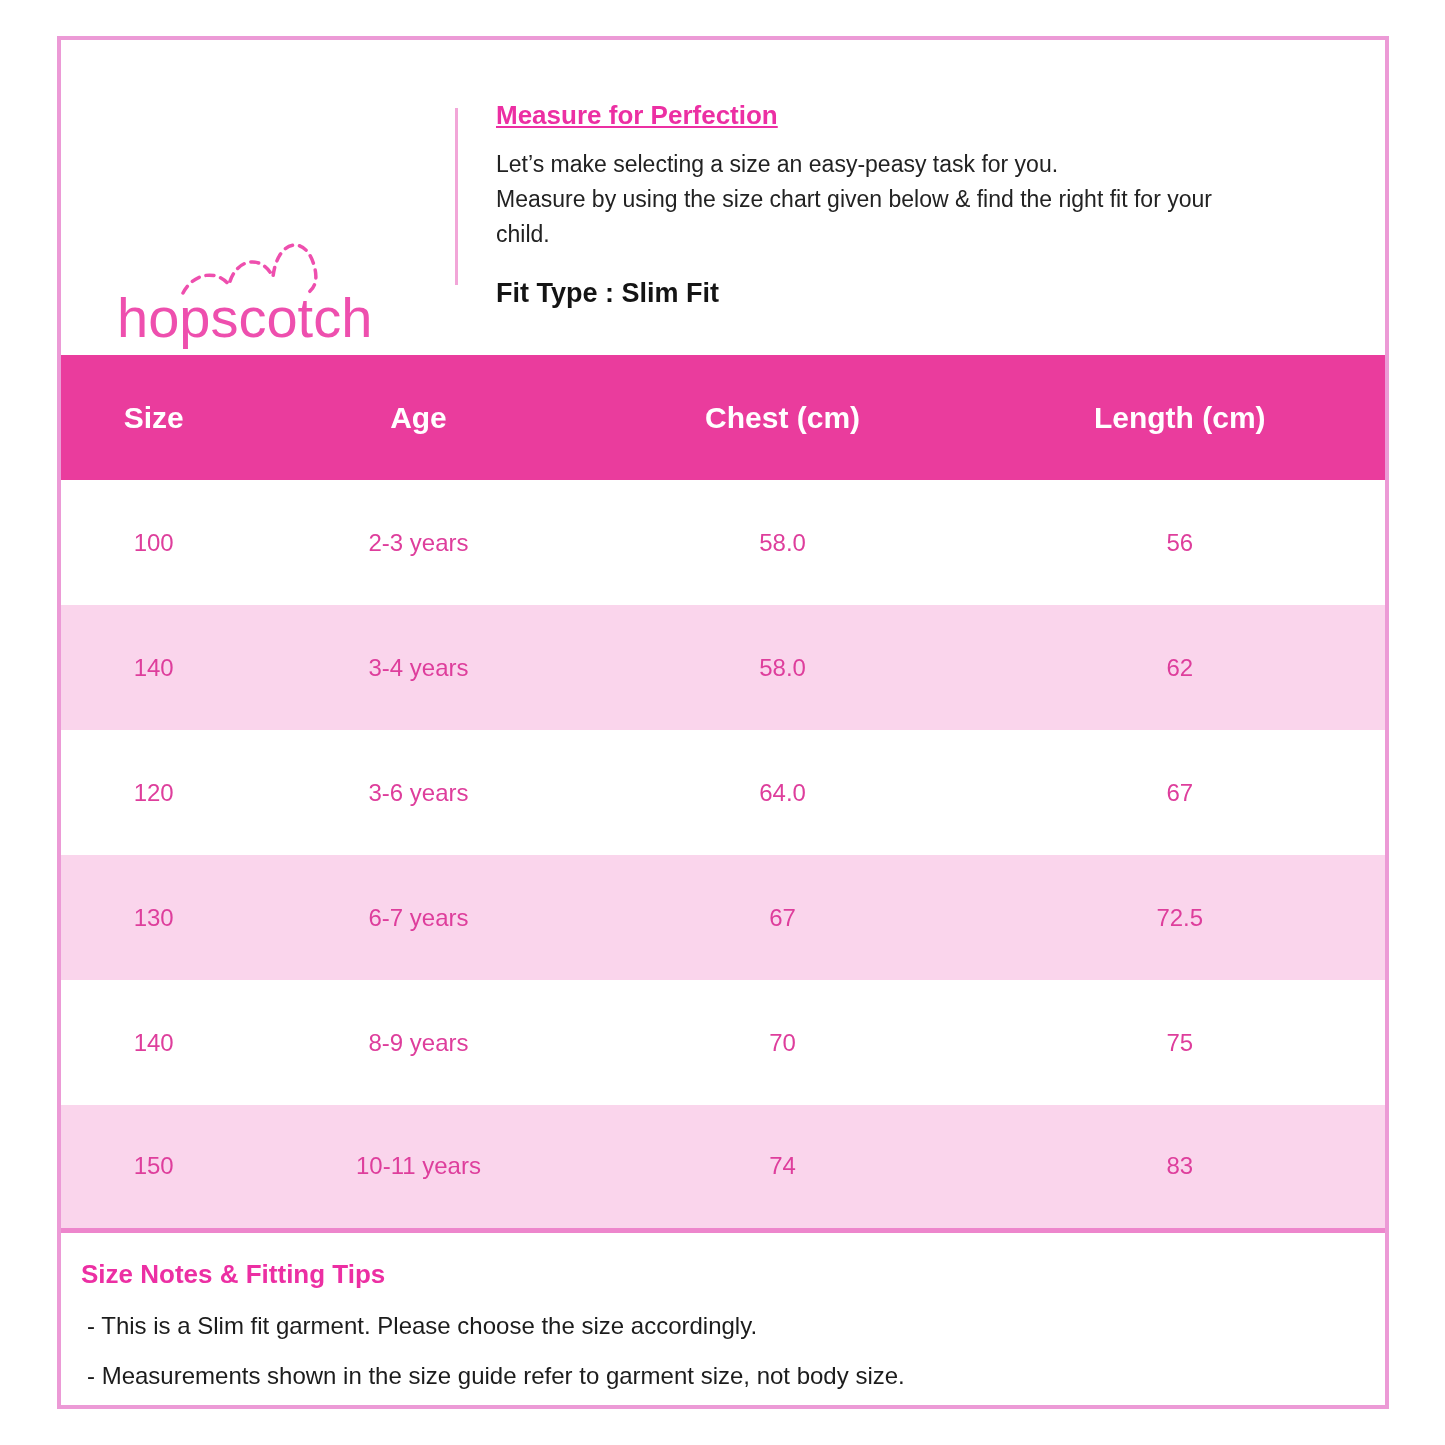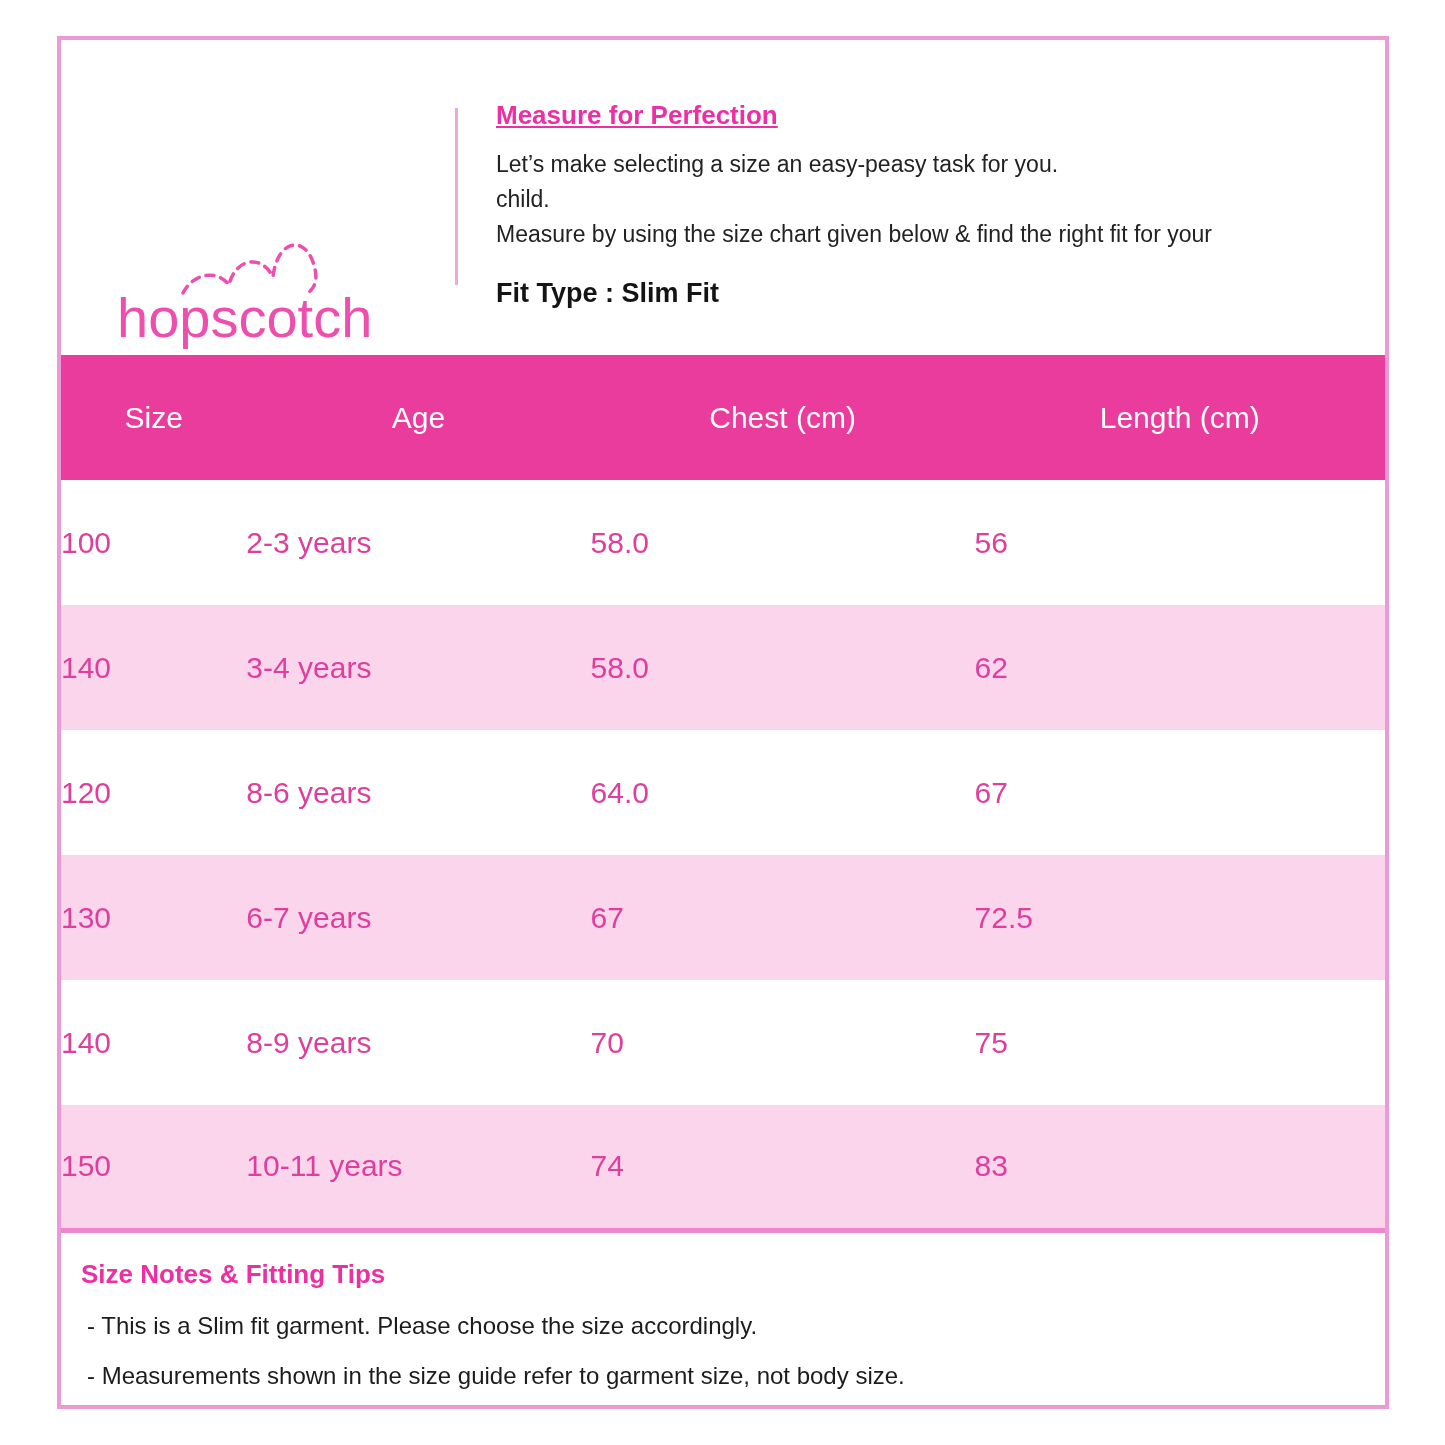--- a/index.html
+++ b/index.html
@@ -32,25 +32,25 @@
   .vdivider{width:3px;height:177px;margin-top:68px;flex:0 0 auto;background:var(--divider);}
   .intro{flex:1;padding:60px 24px 0 38px;overflow:hidden;}
   .intro-heading{font-size:26px;font-weight:bold;color:var(--heading-pink);margin-bottom:16px;text-decoration:underline;}
   .intro-line{font-size:23px;line-height:35px;color:var(--body-text);white-space:nowrap;}
   .fit-type{margin-top:26px;font-size:27px;font-weight:600;color:#141414;}
   
   table.size-table{width:100%;border-collapse:collapse;flex:0 0 auto;
     border-bottom:5px solid var(--separator);}
   table.size-table th{
     height:125px;background:var(--table-header-bg);color:var(--table-header-text);
-    font-size:30px;font-weight:normal;text-align:center;vertical-align:middle;
+    font-size:30px;font-weight:bold;text-align:center;vertical-align:middle;
   }
   table.size-table td{
-    height:125px;font-size:30px;color:var(--row-text);
-    vertical-align:middle;background:#ffffff;
+    height:125px;font-size:24px;color:var(--row-text);
+    text-align:center;vertical-align:middle;background:#ffffff;
   }
   table.size-table tbody tr:nth-child(even) td{background:var(--row-alt-bg);}
   
   .notes{flex:1;padding:26px 30px 14px 20px;background:#ffffff;}
   .notes-heading{font-size:26px;font-weight:bold;color:var(--heading-pink);}
   .note-item{font-size:24px;color:#1c1c1c;margin-top:22px;margin-left:6px;white-space:nowrap;}
 </style>
 </head>
 <body>
 
@@ -60,22 +60,22 @@
     <div class="logo-cell">
       <svg viewBox="0 0 290 132" width="290" height="132">
         <path d="M70,70 C80,50 104,46 116,62 C122,36 148,30 160,54 C164,16 194,10 202,46 C205,60 200,68 191,72" fill="none" stroke="#EE4FAE" stroke-width="3.5" stroke-linecap="round" stroke-dasharray="8 7"></path>
         <text x="4" y="114">hopscotch</text>
       </svg>
     </div>
     <div class="vdivider"></div>
     <div class="intro">
       <div class="intro-heading">Measure for Perfection</div>
       <div class="intro-line">Let’s make selecting a size an easy-peasy task for you.</div>
+      <div class="intro-line">Measure by using the size chart given below &amp; find the right fit for your</div>
       <div class="intro-line">child.</div>
-      <div class="intro-line">Measure by using the size chart given below &amp; find the right fit for your</div>
       <div class="fit-type">Fit Type : Slim Fit</div>
     </div>
   </div>
 
   <table class="size-table">
     <thead>
         <tr>
           <th style="width: 14%;">Size</th>
           <th style="width: 26%;">Age</th>
           <th style="width: 29%;">Chest (cm)</th>
@@ -90,21 +90,21 @@
           <td>56</td>
         </tr>
         <tr>
           <td>140</td>
           <td>3-4 years</td>
           <td>58.0</td>
           <td>62</td>
         </tr>
         <tr>
           <td>120</td>
-          <td>8-6 years</td>
+          <td>3-6 years</td>
           <td>64.0</td>
           <td>67</td>
         </tr>
         <tr>
           <td>130</td>
           <td>6-7 years</td>
           <td>67</td>
           <td>72.5</td>
         </tr>
         <tr>

